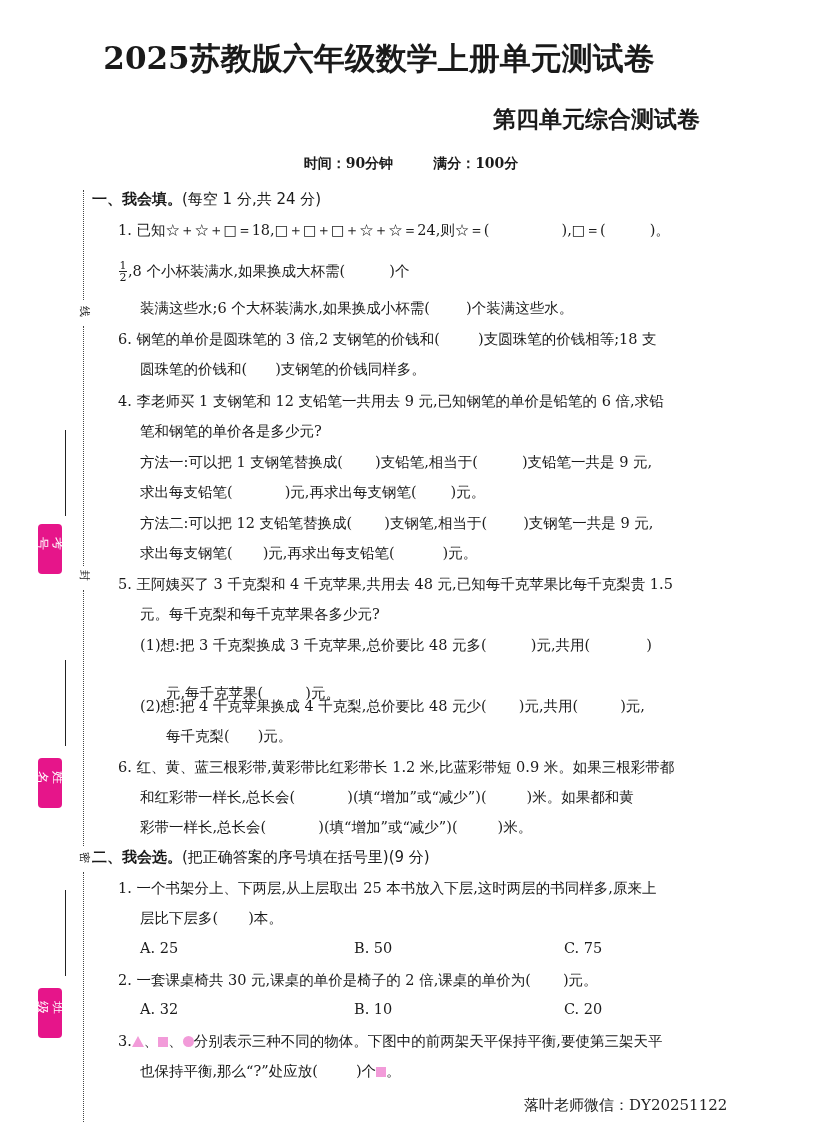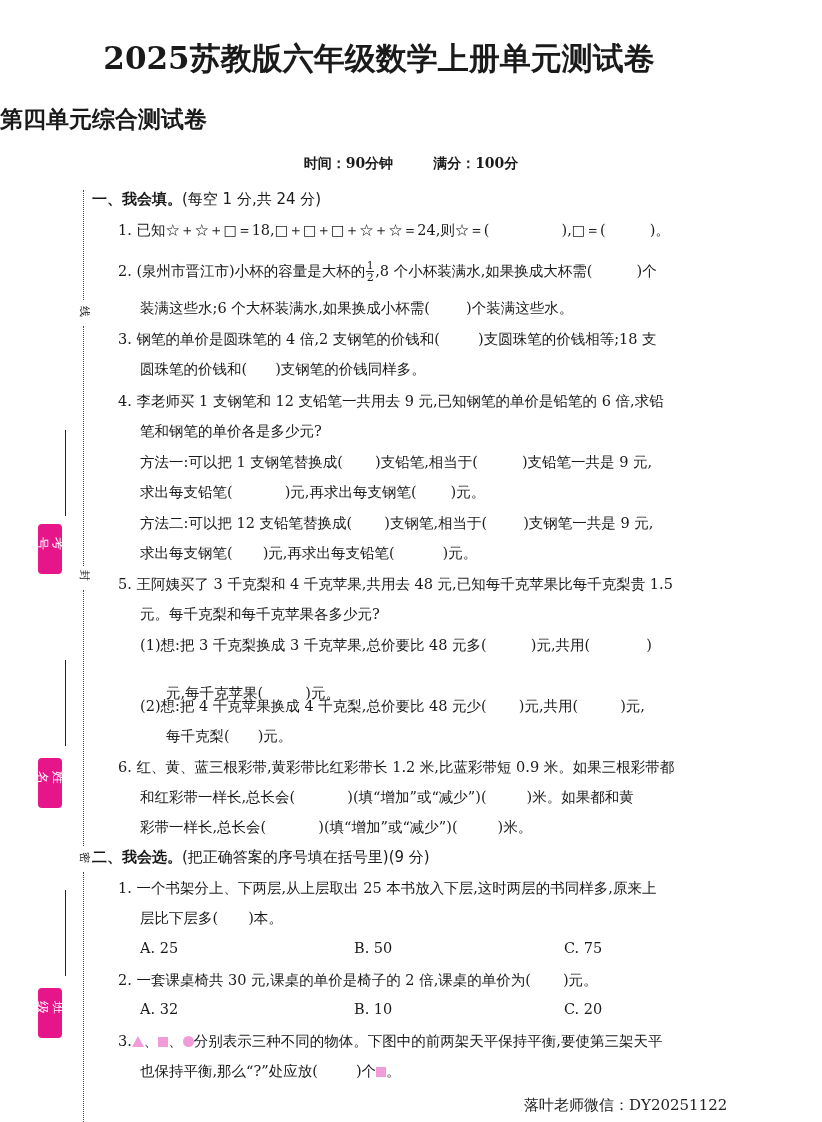--- a/index.html
+++ b/index.html
@@ -7,21 +7,21 @@
     width: 822px; height: 1122px; position: relative; overflow: hidden;
     font-family: "DejaVu Serif", "Liberation Serif", serif;
     color: #1a1a1a;
   }
   .title {
     position: absolute; left: 0; width: 758px; top: 38px; text-align: center;
     font-size: 31px; font-weight: bold; letter-spacing: 0px;
     font-family: "DejaVu Serif", serif;
   }
   .subtitle {
-    position: absolute; left: 0; width: 700px; top: 104px; text-align: left;
+    position: absolute; left: 0; width: 700px; top: 104px; text-align: right;
     font-size: 23px; font-weight: bold;
   }
   .meta {
     position: absolute; left: 0; width: 822px; top: 155px; text-align: center;
     font-size: 14px; font-weight: bold;
   }
   .meta span { display: inline-block; }
   .meta .gap { width: 40px; }
   .line {
     position: absolute; left: 0; font-size: 14.5px; white-space: nowrap;
@@ -98,32 +98,32 @@
 
 <div class="line sec" style="left:92px;top:189px;">
   <span>一、我会填。</span><span class="sub">(每空 1 分,共 24 分)</span>
 </div>
 
 <div class="line" style="left:118px;top:220px;">
   <span>1. 已知☆＋☆＋□＝18,□＋□＋□＋☆＋☆＝24,则☆＝(</span><span class="blank" style="width:72px;"></span><span>),□＝(</span><span class="blank" style="width:44px;"></span><span>)。</span>
 </div>
 
 <div class="line" style="left:118px;top:260px;">
-  <span>2. (泉州市晋江市)小杯的容量是大杯的</span><span class="frac">
+  <span class="frac">
       <span>1</span>
       <span class="bar"></span>
       <span>2</span>
     </span><span>,8 个小杯装满水,如果换成大杯需(</span><span class="blank" style="width:44px;"></span><span>)个</span>
 </div>
 <div class="line" style="left:140px;top:298px;">
   <span>装满这些水;6 个大杯装满水,如果换成小杯需(</span><span class="blank" style="width:36px;"></span><span>)个装满这些水。</span>
 </div>
 
 <div class="line" style="left:118px;top:329px;">
-  <span>3. 钢笔的单价是圆珠笔的 4 倍,2 支钢笔的价钱和(</span><span class="blank" style="width:38px;"></span><span>)支圆珠笔的价钱相等;18 支</span>
+  <span>6. 钢笔的单价是圆珠笔的 3 倍,2 支钢笔的价钱和(</span><span class="blank" style="width:38px;"></span><span>)支圆珠笔的价钱相等;18 支</span>
 </div>
 <div class="line" style="left:140px;top:359px;">
   <span>圆珠笔的价钱和(</span><span class="blank" style="width:28px;"></span><span>)支钢笔的价钱同样多。</span>
 </div>
 
 <div class="line" style="left:118px;top:391px;"><span>4. 李老师买 1 支钢笔和 12 支铅笔一共用去 9 元,已知钢笔的单价是铅笔的 6 倍,求铅</span></div>
 <div class="line" style="left:140px;top:421px;"><span>笔和钢笔的单价各是多少元?</span></div>
 <div class="line" style="left:140px;top:452px;">
   <span>方法一:可以把 1 支钢笔替换成(</span><span class="blank" style="width:32px;"></span><span>)支铅笔,相当于(</span><span class="blank" style="width:44px;"></span><span>)支铅笔一共是 9 元,</span>
 </div>

